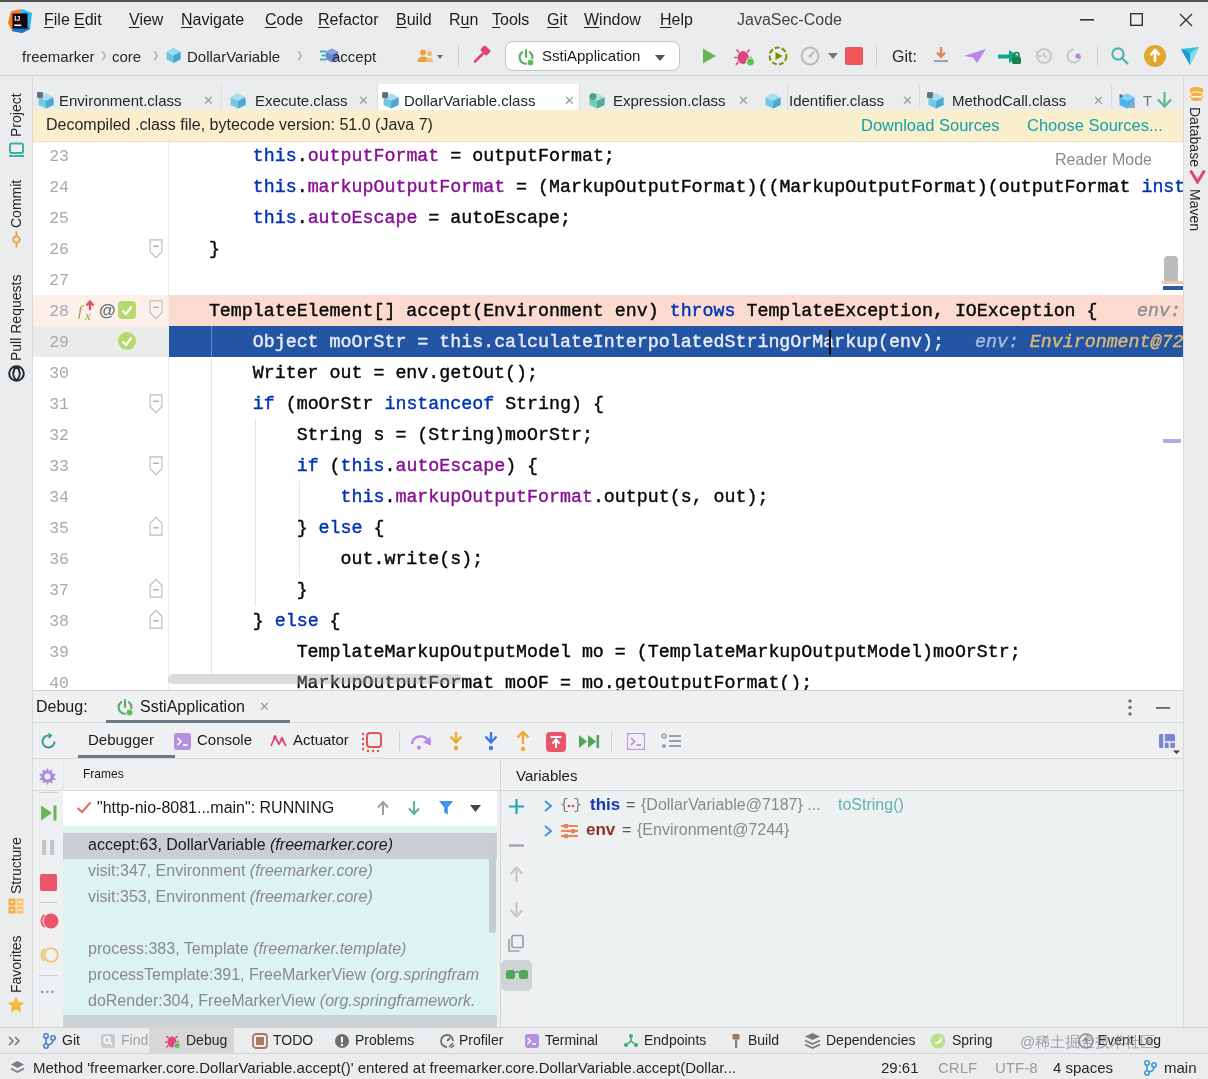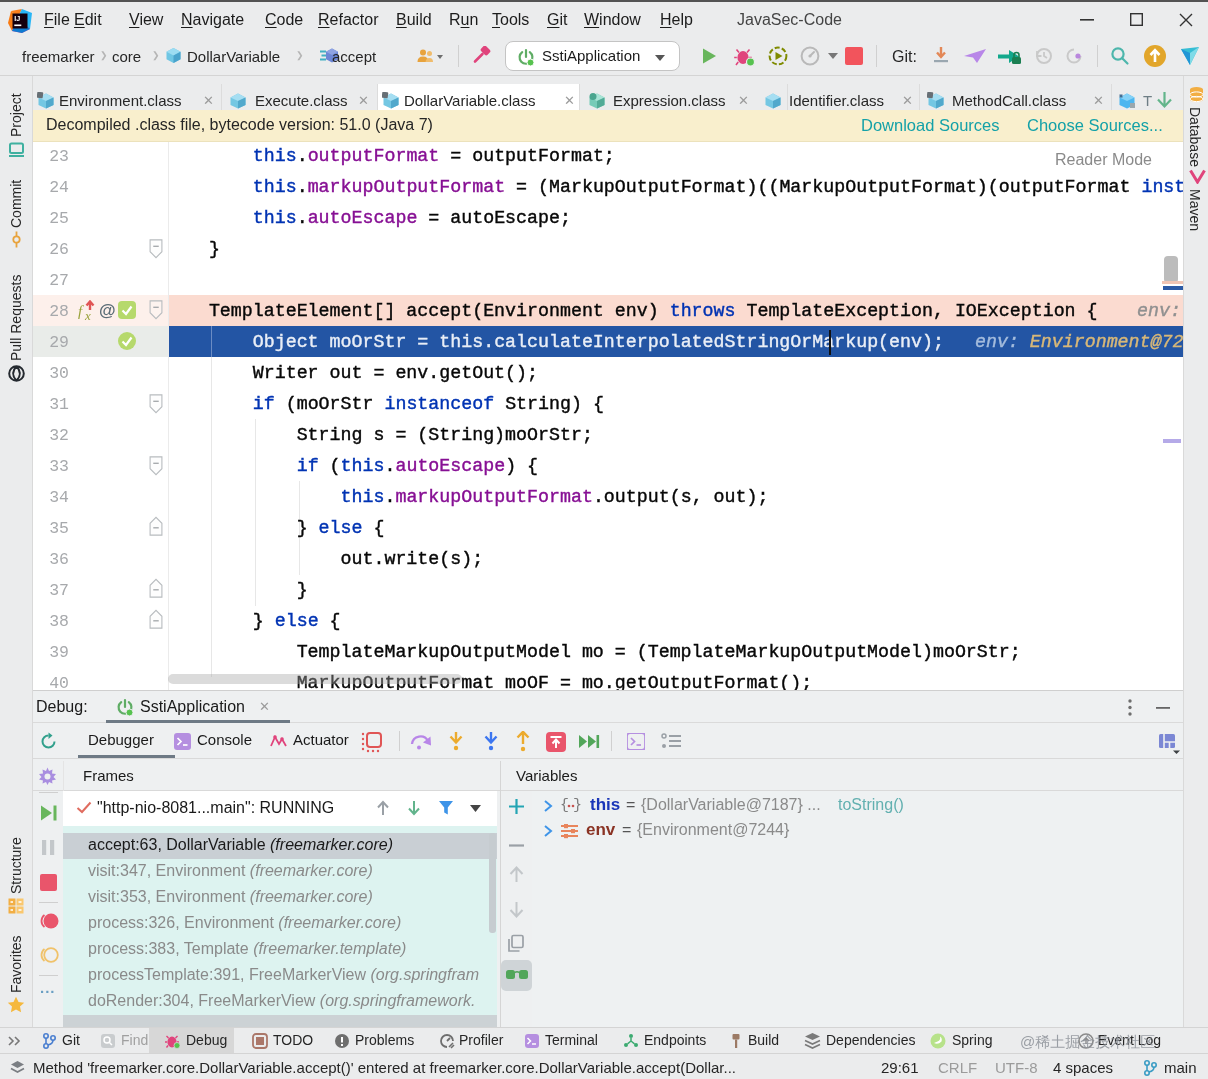--- a/index.html
+++ b/index.html
@@ -511,21 +511,21 @@
     <rect x="0" y="0" width="16" height="14" rx="1.5" fill="#7b87d4"></rect>
     <path d="M5 0 L5 14 M5 8 L16 8 M10.5 8 L10.5 14" stroke="#eef0f1" stroke-width="1.6"></path>
     <path d="M14 16.5 L21 16.5 L17.5 20 Z" fill="#3c4043"></path>
   </svg>
 
   <div class="abs" style="left:33px;top:67px;width:1175px;height:33px;border-top:1px solid #d9d9d9;border-bottom:1px solid #d9d9d9"></div>
   <svg class="abs" style="left:38px;top:75px" width="19" height="19" viewBox="0 0 19 19">
     <path d="M9.5 1.5 L11 5 L14.5 3.5 L14 7.5 L18 8 L15.5 11 L18 13.5 L14 14.5 L14.5 17.5 L11 16 L9.5 19 L8 16 L4.5 17.5 L5 14.5 L1 13.5 L3.5 11 L1 8 L5 7.5 L4.5 3.5 L8 5 Z" fill="#a98ee0"></path>
     <circle cx="9.5" cy="10.5" r="3" fill="#eef0f1"></circle>
   </svg>
-  <span class="abs" style="left:83px;top:76px;font-size:15px;color:#1a1a1a">Frames</span>
+  <span class="abs" style="left:83px;top:76px;font-size:12px;color:#1a1a1a">Frames</span>
   <span class="abs" style="left:516px;top:76px;font-size:15px;color:#1a1a1a">Variables</span>
   <div class="abs" style="left:500px;top:70px;width:1px;height:267px;background:#d5d5d5"></div>
   <div class="abs" style="left:63px;top:70px;width:1px;height:267px;background:#e4e4e4"></div>
 
   <div class="abs" style="left:63px;top:100px;width:434px;height:35px;background:#ffffff"></div>
   <svg class="abs" style="left:76px;top:110px" width="16" height="13">
       <path d="M1.5 7 L6 11 L14.5 1.5" fill="none" stroke="#e06c5f" stroke-width="2"></path>
     </svg>
   <span class="abs" style="left:97px;top:108px;font-size:16px;color:#1a1a1a">"http-nio-8081...main": RUNNING</span>
   <svg class="abs" style="left:375px;top:108px" width="16" height="18" viewBox="0 0 16 18">
@@ -540,21 +540,20 @@
   <svg class="abs" style="left:469px;top:113px" width="13" height="9">
       <path d="M1 1 L6.5 8 L12 1 Z" fill="#444"></path>
     </svg>
 
   <div class="abs" style="left:63px;top:135px;width:434px;height:202px;background:#ddf3f0"></div>
   <div class="abs" style="left:63px;top:142px;width:434px;height:26px;background:#c9cfd4"></div>
   <div class="abs" style="left:63px;top:324px;width:434px;height:13px;background:#ccd2d5"></div>
   <div class="fr" style="top:145px;color:#1a1a1a">accept:63, DollarVariable <span class="it">(freemarker.core)</span></div>
   <div class="fr" style="top:171px">visit:347, Environment <span class="it">(freemarker.core)</span></div>
   <div class="fr" style="top:197px">visit:353, Environment <span class="it">(freemarker.core)</span></div>
-  <div class="fr" style="top:223px">process:326, Environment <span class="it">(freemarker.core)</span></div>
   <div class="fr" style="top:249px">process:383, Template <span class="it">(freemarker.template)</span></div>
   <div class="fr" style="top:275px">processTemplate:391, FreeMarkerView <span class="it">(org.springfram</span></div>
   <div class="fr" style="top:301px">doRender:304, FreeMarkerView <span class="it">(org.springframework.</span></div>
   <div class="abs" style="left:489px;top:142px;width:7px;height:100px;background:#c6ccd0;border-radius:3px"></div>
 
   <svg class="abs" style="left:508px;top:107px" width="17" height="17">
       <path d="M8.5 1 L8.5 16 M1 8.5 L16 8.5" stroke="#24a5b4" stroke-width="2.2"></path>
     </svg>
   <svg class="abs" style="left:508px;top:146px" width="17" height="17">
       <path d="M1 8.5 L16 8.5" stroke="#9aa0a6" stroke-width="2.2"></path>

